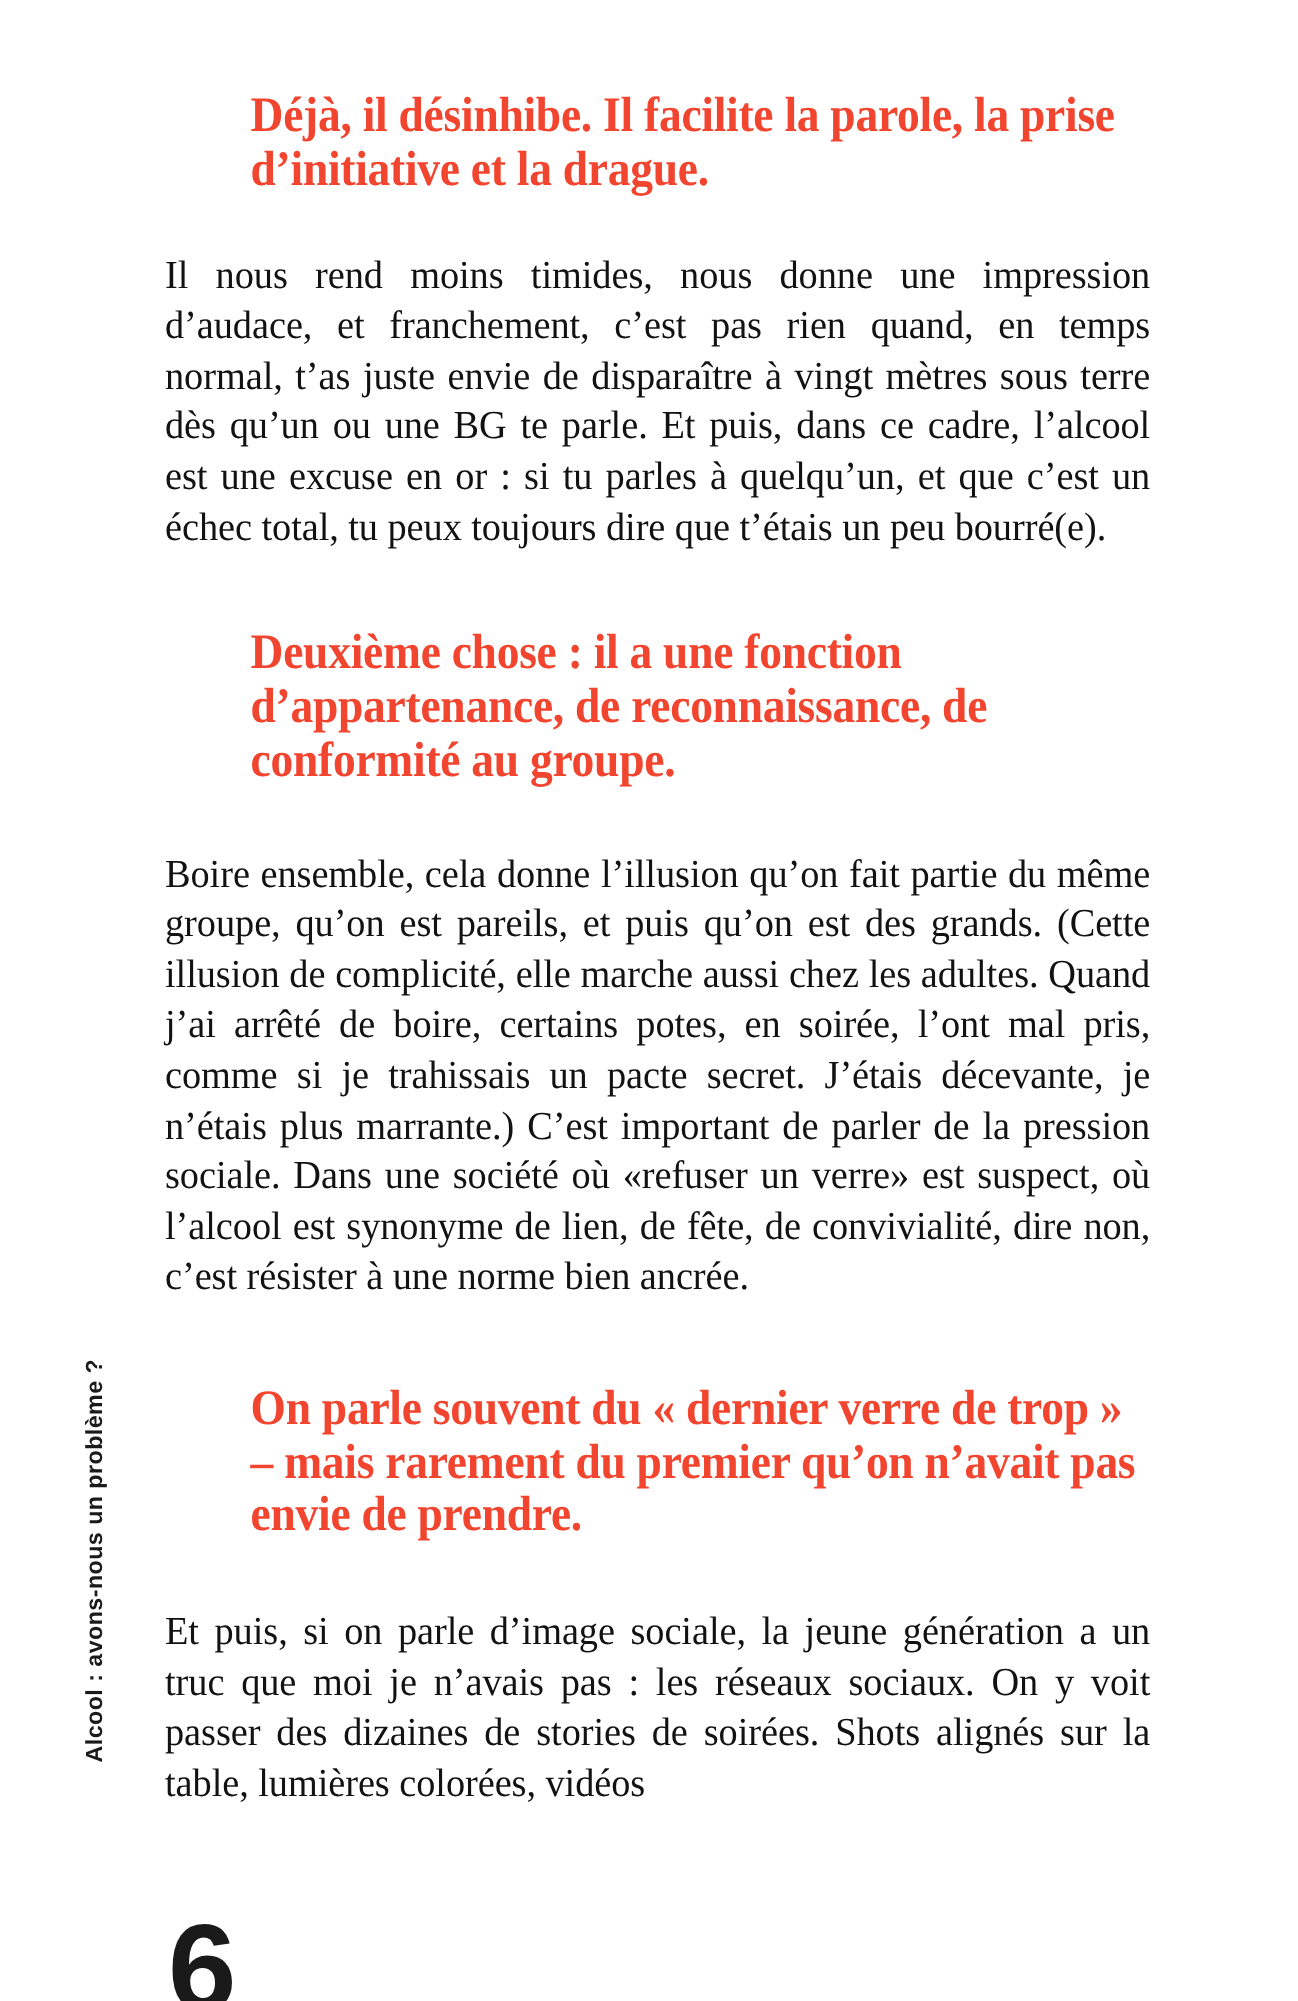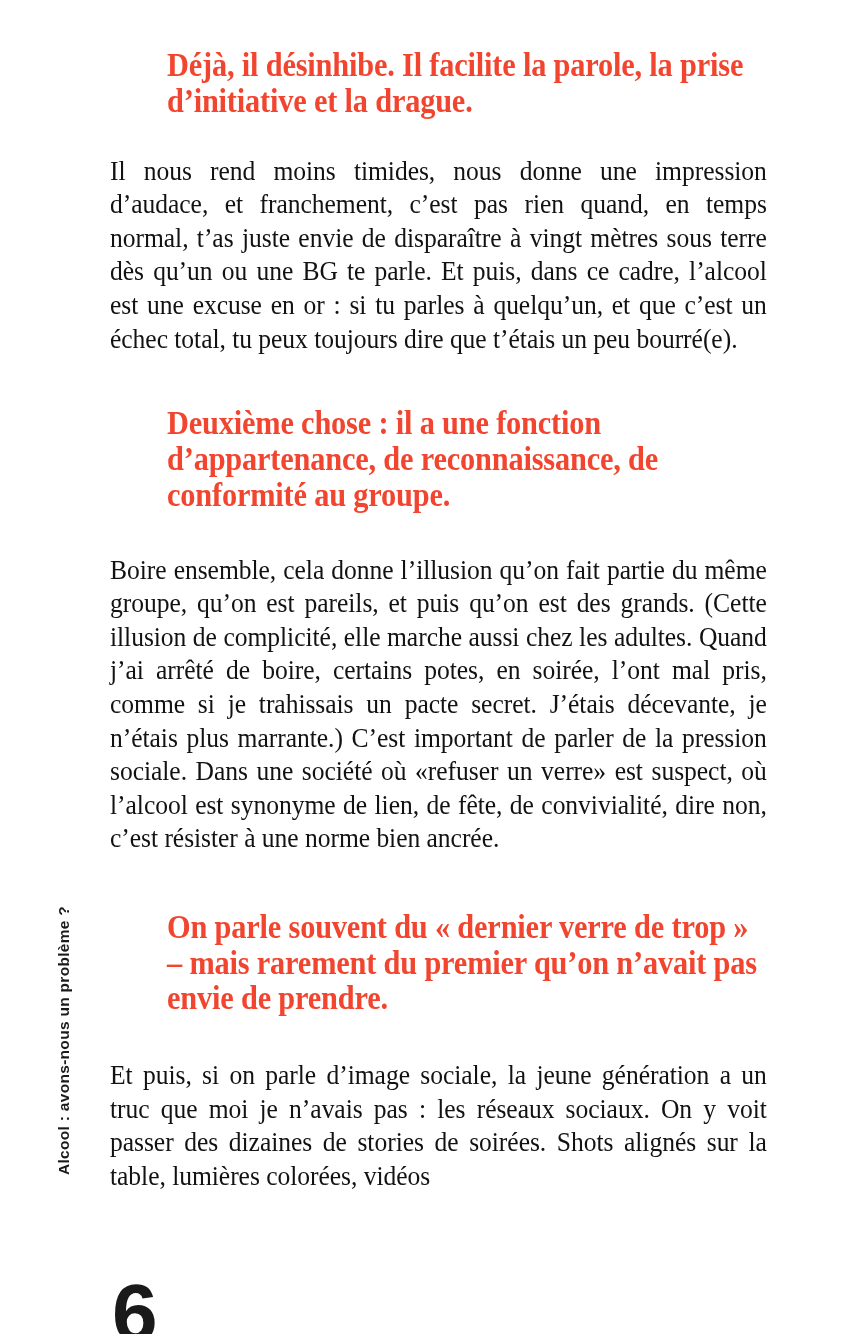--- a/index.html
+++ b/index.html
@@ -39,21 +39,21 @@
     font-weight: bold;
     font-size: 15.5px;
     letter-spacing: 0.3px;
     color: #1a1a1a;
   }
 
   
   .content {
     position: absolute;
     left: 110px;
-    top: 48px;
+    top: 60px;
     width: 657px;
   }
 
   h2.section-heading {
     margin: 0;
     padding: 0;
     color: #f2452f;
     font-family: "Liberation Serif", "DejaVu Serif", serif;
     font-weight: bold;
     font-size: 33px;

